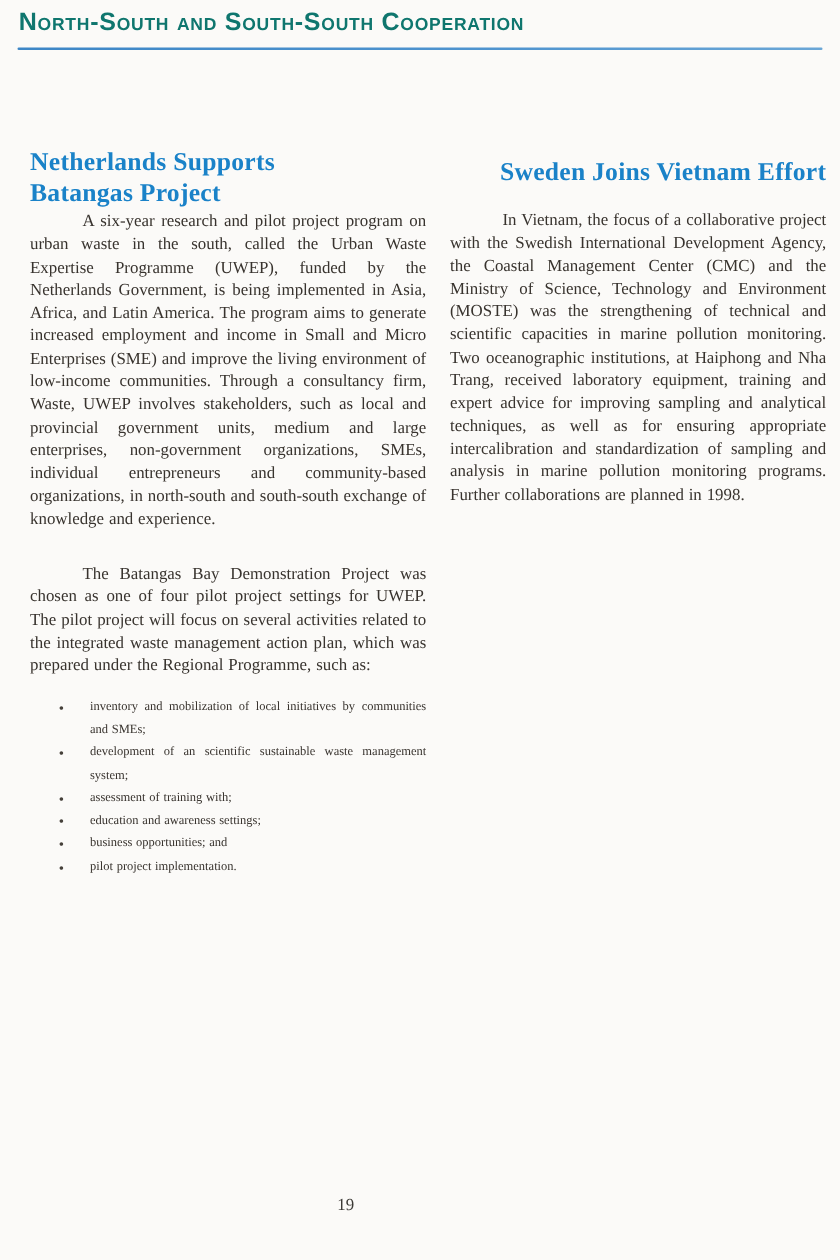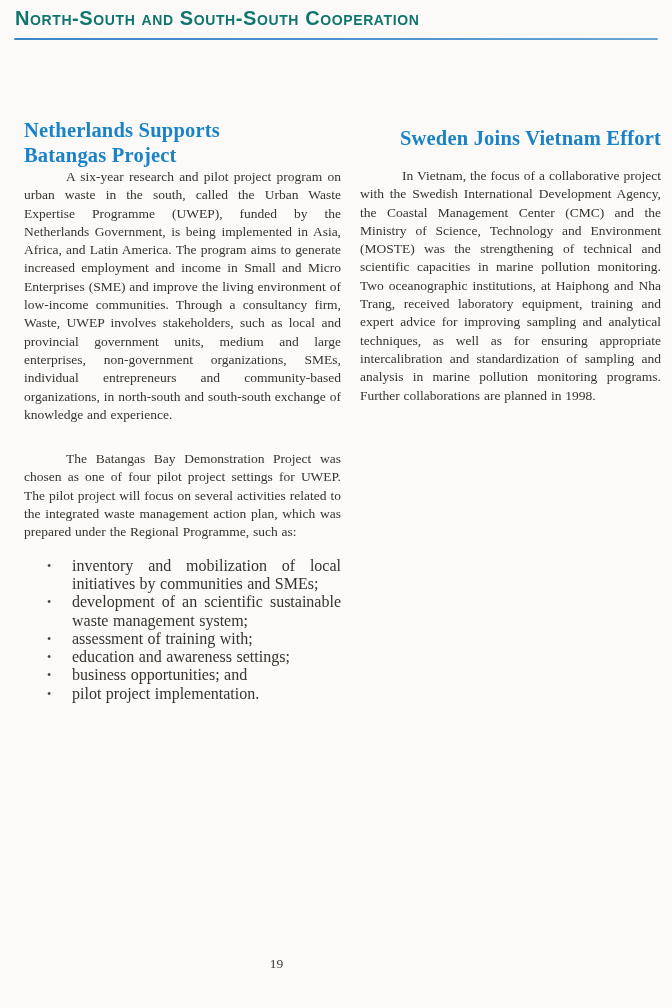--- a/index.html
+++ b/index.html
@@ -60,21 +60,21 @@
   .col-left  p.par1 { }
   .col-left  p.par2 { margin-top: 26px; }
   .col-right p.par1 { margin-top: 16px; }
   ul.bullet-list {
     margin-top: 15px;
     list-style: none;
     padding-left: 48px;
   }
   ul.bullet-list li {
     position: relative;
-    font-size: 16px;
+    font-size: 10px;
     line-height: 18.3px;
     text-align: justify;
     word-spacing: 0.5px;
   }
   ul.bullet-list li::before {
     content: "\2022";
     position: absolute;
     left: -25px;
     top: 0;
     font-size: 12px;

